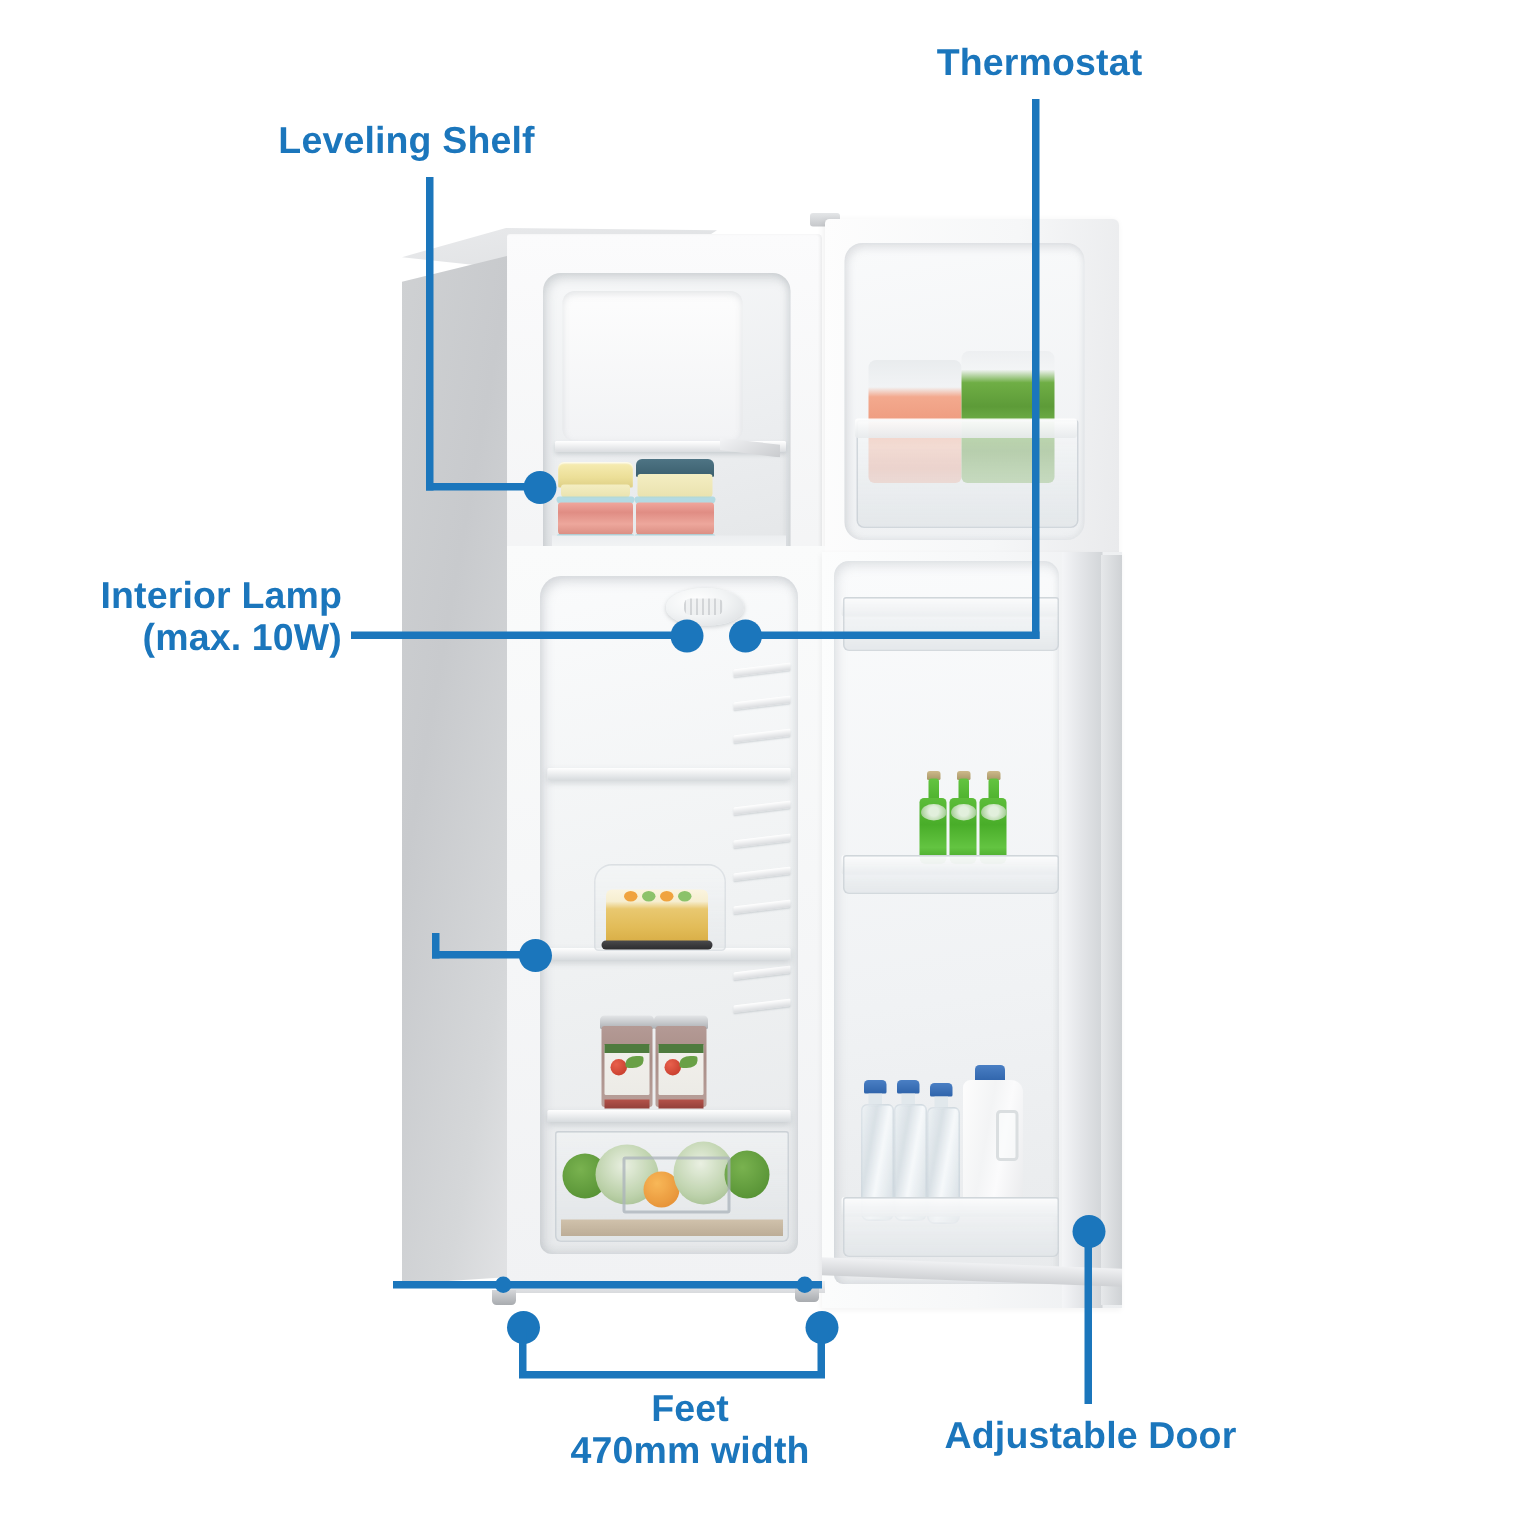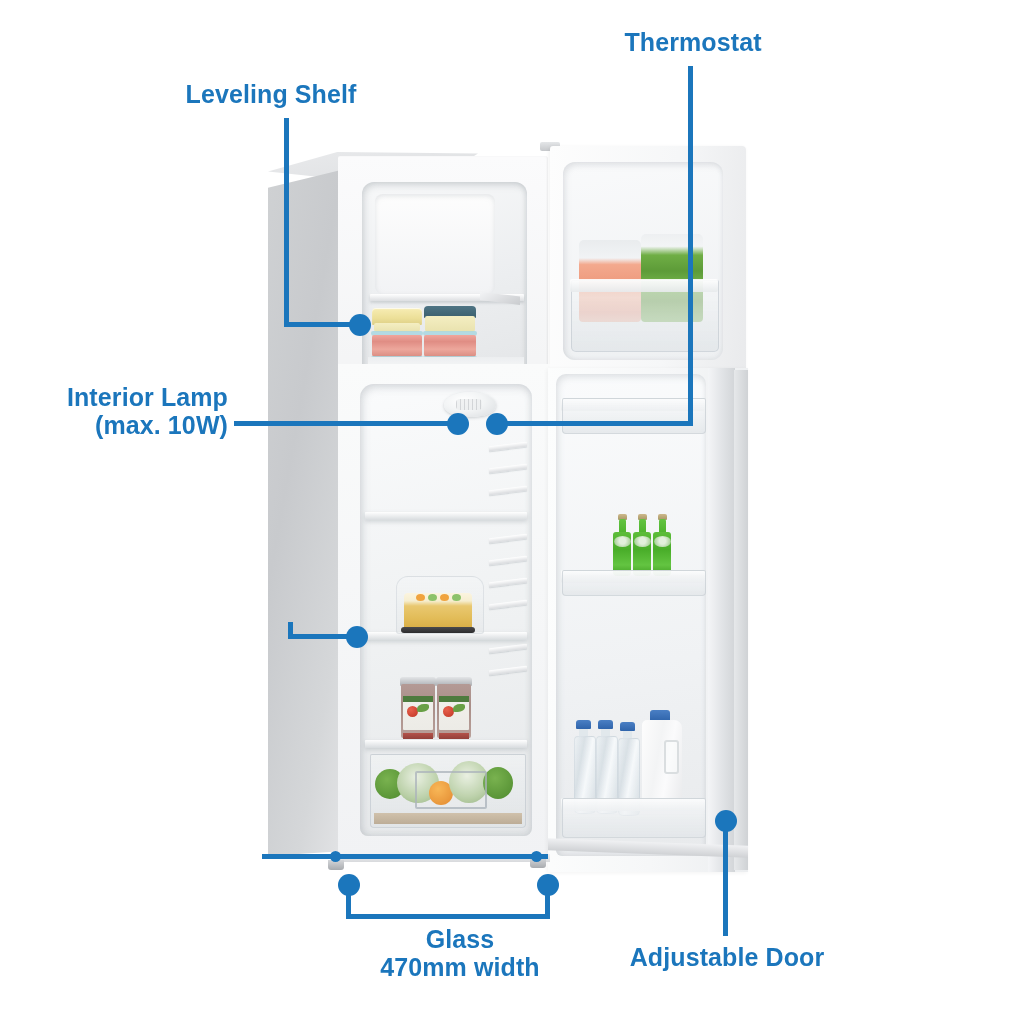--- a/index.html
+++ b/index.html
@@ -775,20 +775,20 @@
 
   <div class="ln ln-h" style="left:262px;top:854px;width:286px;"></div>
   <div class="dot dot-sm" style="left:330px;top:851px;"></div>
   <div class="dot dot-sm" style="left:531px;top:851px;"></div>
 
   <div class="dot dot-lg" style="left:338px;top:874px;"></div>
   <div class="dot dot-lg" style="left:537px;top:874px;"></div>
   <div class="ln ln-v" style="left:346px;top:886px;height:32px;"></div>
   <div class="ln ln-v" style="left:545px;top:886px;height:32px;"></div>
   <div class="ln ln-h" style="left:346px;top:914px;width:204px;"></div>
-  <div class="callout-label cl-center" style="left:460px;top:925px;width:300px;">Glass
+  <div class="callout-label cl-center" style="left:460px;top:925px;width:300px;">Feet
 470mm width</div>
 
   <div class="dot dot-lg" style="left:715px;top:810px;"></div>
   <div class="ln ln-v" style="left:723px;top:828px;height:108px;"></div>
   <div class="callout-label cl-center" style="left:727px;top:943px;width:300px;">Adjustable Door</div>
 
 </div>
 
 </body></html>

